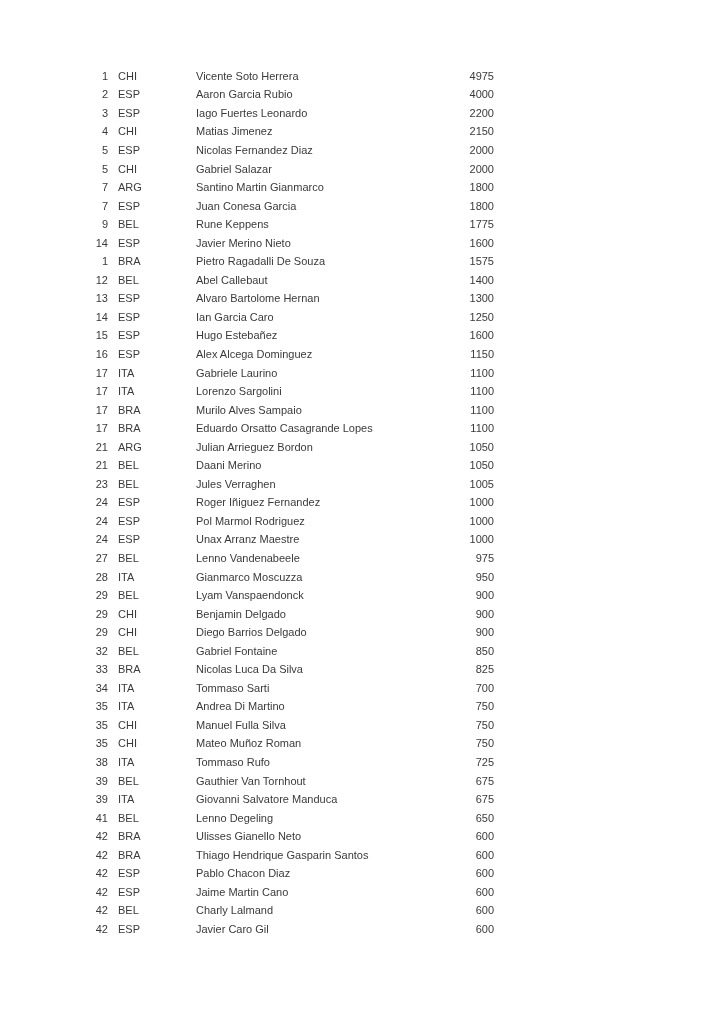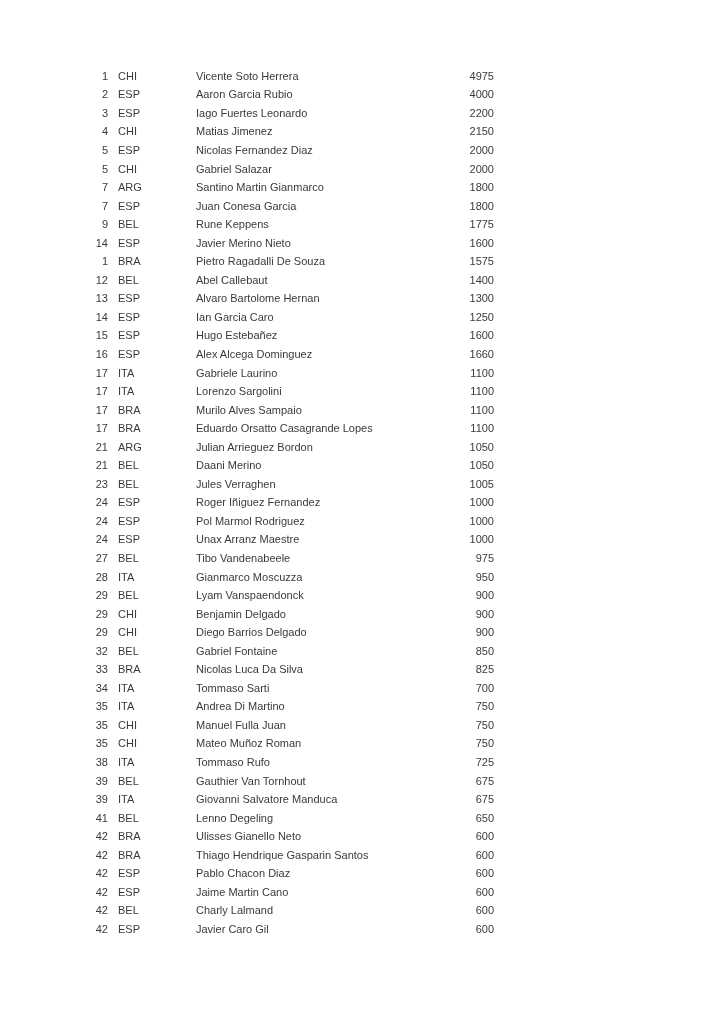--- a/index.html
+++ b/index.html
@@ -129,21 +129,21 @@
         <div class="row">
           <div class="c-rank">15</div>
           <div class="c-nat">ESP</div>
           <div class="c-name">Hugo Estebañez</div>
           <div class="c-pts">1600</div>
         </div>
         <div class="row">
           <div class="c-rank">16</div>
           <div class="c-nat">ESP</div>
           <div class="c-name">Alex Alcega Dominguez</div>
-          <div class="c-pts">1660</div>
+          <div class="c-pts">1150</div>
         </div>
         <div class="row">
           <div class="c-rank">17</div>
           <div class="c-nat">ITA</div>
           <div class="c-name">Gabriele Laurino</div>
           <div class="c-pts">1100</div>
         </div>
         <div class="row">
           <div class="c-rank">17</div>
           <div class="c-nat">ITA</div>
@@ -194,21 +194,21 @@
         </div>
         <div class="row">
           <div class="c-rank">24</div>
           <div class="c-nat">ESP</div>
           <div class="c-name">Unax Arranz Maestre</div>
           <div class="c-pts">1000</div>
         </div>
         <div class="row">
           <div class="c-rank">27</div>
           <div class="c-nat">BEL</div>
-          <div class="c-name">Tibo Vandenabeele</div>
+          <div class="c-name">Lenno Vandenabeele</div>
           <div class="c-pts">975</div>
         </div>
         <div class="row">
           <div class="c-rank">28</div>
           <div class="c-nat">ITA</div>
           <div class="c-name">Gianmarco Moscuzza</div>
           <div class="c-pts">950</div>
         </div>
         <div class="row">
           <div class="c-rank">29</div>
@@ -248,21 +248,21 @@
         </div>
         <div class="row">
           <div class="c-rank">35</div>
           <div class="c-nat">ITA</div>
           <div class="c-name">Andrea Di Martino</div>
           <div class="c-pts">750</div>
         </div>
         <div class="row">
           <div class="c-rank">35</div>
           <div class="c-nat">CHI</div>
-          <div class="c-name">Manuel Fulla Juan</div>
+          <div class="c-name">Manuel Fulla Silva</div>
           <div class="c-pts">750</div>
         </div>
         <div class="row">
           <div class="c-rank">35</div>
           <div class="c-nat">CHI</div>
           <div class="c-name">Mateo Muñoz Roman</div>
           <div class="c-pts">750</div>
         </div>
         <div class="row">
           <div class="c-rank">38</div>

